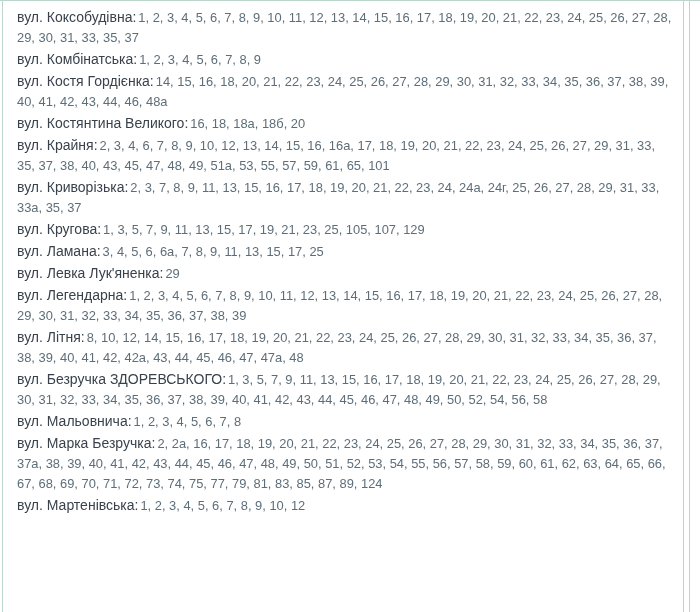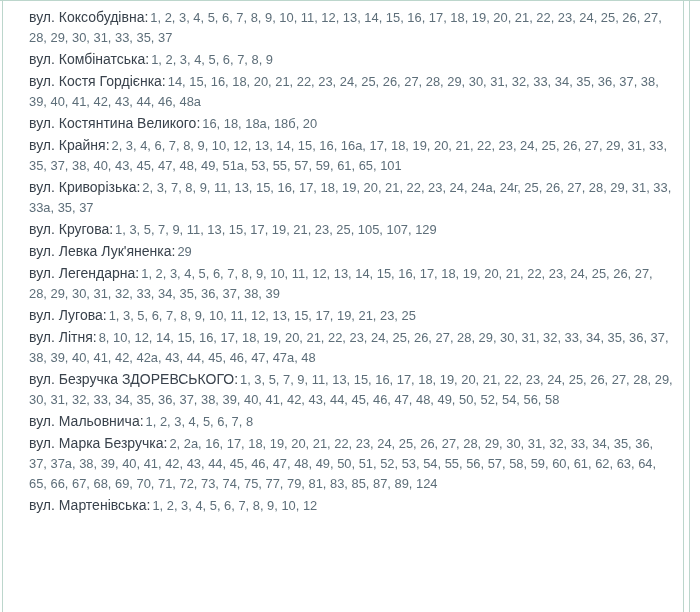--- a/index.html
+++ b/index.html
@@ -29,21 +29,21 @@
     background: #ffffff;
   }
   .outer-rule {
     position: absolute;
     top: 0; bottom: 0;
     width: 1px;
     background: #bcd6cc;
   }
   .outer-rule.r2 { left: 689px; }
   .street-row {
-    margin: 0 0 2px 16px;
+    margin: 0 0 2px 4px;
     line-height: 19px;
   }
   .street-label {
     font-size: 14px;
     color: #39424c;
   }
   .street-numbers {
     font-size: 12.9px;
     color: #5d6e79;
     margin-left: 2px;
@@ -56,22 +56,22 @@
 <div class="outer-rule r2"></div>
 
 <div class="cell">
   <div class="street-row"><span class="street-label">вул. Коксобудівна:</span><span class="street-numbers">1, 2, 3, 4, 5, 6, 7, 8, 9, 10, 11, 12, 13, 14, 15, 16, 17, 18, 19, 20, 21, 22, 23, 24, 25, 26, 27, 28, 29, 30, 31, 33, 35, 37</span></div>
   <div class="street-row"><span class="street-label">вул. Комбінатська:</span><span class="street-numbers">1, 2, 3, 4, 5, 6, 7, 8, 9</span></div>
   <div class="street-row"><span class="street-label">вул. Костя Гордієнка:</span><span class="street-numbers">14, 15, 16, 18, 20, 21, 22, 23, 24, 25, 26, 27, 28, 29, 30, 31, 32, 33, 34, 35, 36, 37, 38, 39, 40, 41, 42, 43, 44, 46, 48а</span></div>
   <div class="street-row"><span class="street-label">вул. Костянтина Великого:</span><span class="street-numbers">16, 18, 18а, 18б, 20</span></div>
   <div class="street-row"><span class="street-label">вул. Крайня:</span><span class="street-numbers">2, 3, 4, 6, 7, 8, 9, 10, 12, 13, 14, 15, 16, 16а, 17, 18, 19, 20, 21, 22, 23, 24, 25, 26, 27, 29, 31, 33, 35, 37, 38, 40, 43, 45, 47, 48, 49, 51а, 53, 55, 57, 59, 61, 65, 101</span></div>
   <div class="street-row"><span class="street-label">вул. Криворізька:</span><span class="street-numbers">2, 3, 7, 8, 9, 11, 13, 15, 16, 17, 18, 19, 20, 21, 22, 23, 24, 24а, 24г, 25, 26, 27, 28, 29, 31, 33, 33а, 35, 37</span></div>
   <div class="street-row"><span class="street-label">вул. Кругова:</span><span class="street-numbers">1, 3, 5, 7, 9, 11, 13, 15, 17, 19, 21, 23, 25, 105, 107, 129</span></div>
+  <div class="street-row"><span class="street-label">вул. Ламана:</span><span class="street-numbers">3, 4, 5, 6, 6а, 7, 8, 9, 11, 13, 15, 17, 25</span></div>
   <div class="street-row"><span class="street-label">вул. Левка Лук'яненка:</span><span class="street-numbers">29</span></div>
   <div class="street-row"><span class="street-label">вул. Легендарна:</span><span class="street-numbers">1, 2, 3, 4, 5, 6, 7, 8, 9, 10, 11, 12, 13, 14, 15, 16, 17, 18, 19, 20, 21, 22, 23, 24, 25, 26, 27, 28, 29, 30, 31, 32, 33, 34, 35, 36, 37, 38, 39</span></div>
-  <div class="street-row"><span class="street-label">вул. Лугова:</span><span class="street-numbers">1, 3, 5, 6, 7, 8, 9, 10, 11, 12, 13, 15, 17, 19, 21, 23, 25</span></div>
   <div class="street-row"><span class="street-label">вул. Літня:</span><span class="street-numbers">8, 10, 12, 14, 15, 16, 17, 18, 19, 20, 21, 22, 23, 24, 25, 26, 27, 28, 29, 30, 31, 32, 33, 34, 35, 36, 37, 38, 39, 40, 41, 42, 42а, 43, 44, 45, 46, 47, 47а, 48</span></div>
   <div class="street-row"><span class="street-label">вул. Безручка ЗДОРЕВСЬКОГО:</span><span class="street-numbers">1, 3, 5, 7, 9, 11, 13, 15, 16, 17, 18, 19, 20, 21, 22, 23, 24, 25, 26, 27, 28, 29, 30, 31, 32, 33, 34, 35, 36, 37, 38, 39, 40, 41, 42, 43, 44, 45, 46, 47, 48, 49, 50, 52, 54, 56, 58</span></div>
   <div class="street-row"><span class="street-label">вул. Мальовнича:</span><span class="street-numbers">1, 2, 3, 4, 5, 6, 7, 8</span></div>
   <div class="street-row"><span class="street-label">вул. Марка Безручка:</span><span class="street-numbers">2, 2а, 16, 17, 18, 19, 20, 21, 22, 23, 24, 25, 26, 27, 28, 29, 30, 31, 32, 33, 34, 35, 36, 37, 37а, 38, 39, 40, 41, 42, 43, 44, 45, 46, 47, 48, 49, 50, 51, 52, 53, 54, 55, 56, 57, 58, 59, 60, 61, 62, 63, 64, 65, 66, 67, 68, 69, 70, 71, 72, 73, 74, 75, 77, 79, 81, 83, 85, 87, 89, 124</span></div>
   <div class="street-row"><span class="street-label">вул. Мартенівська:</span><span class="street-numbers">1, 2, 3, 4, 5, 6, 7, 8, 9, 10, 12</span></div>
 
 </div>
 
 </body></html>

